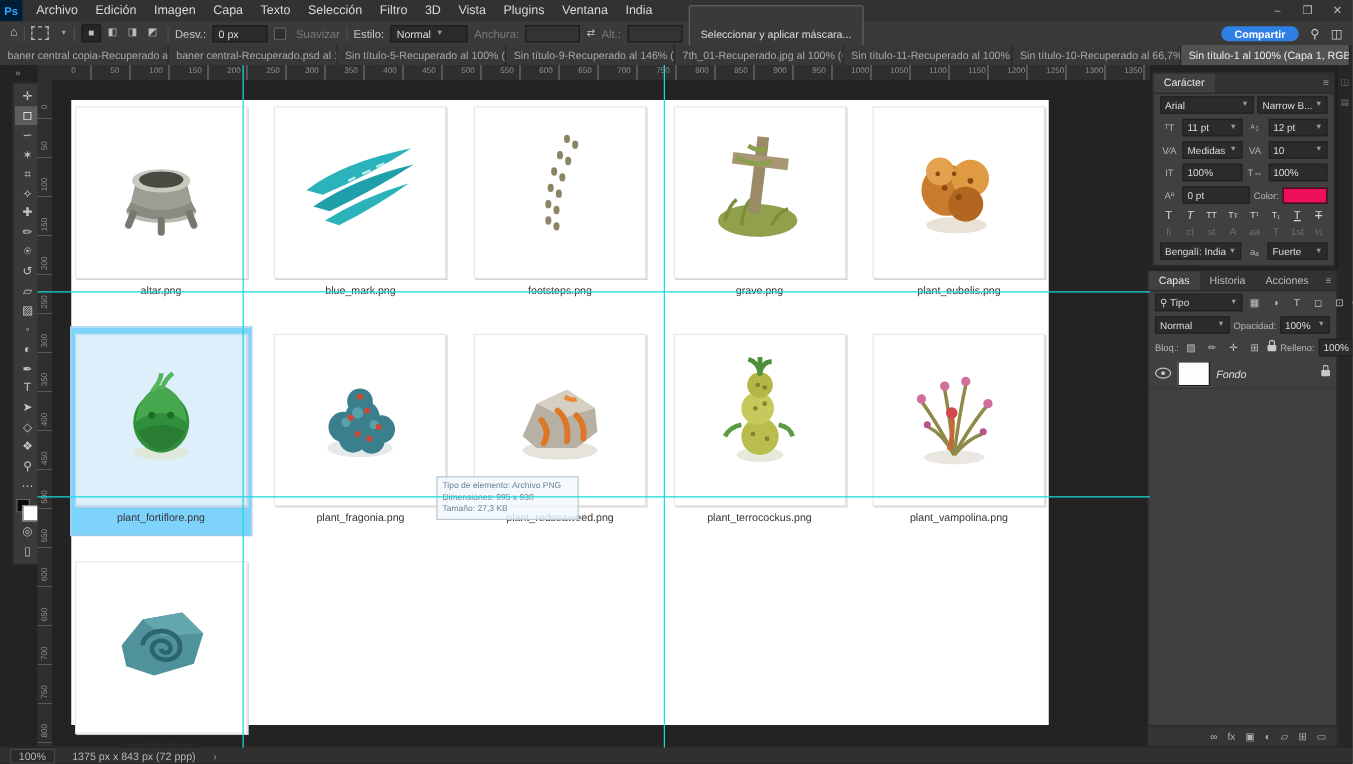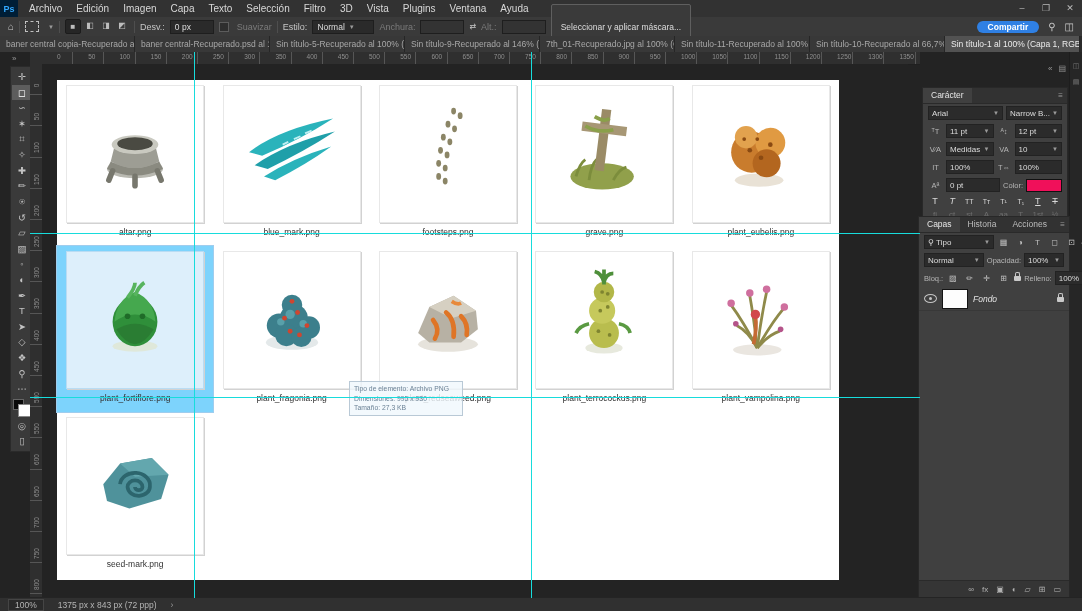--- a/index.html
+++ b/index.html
@@ -48,21 +48,21 @@
   .ruler-corner{position:absolute;left:30px;top:52px;width:12px;height:12px;background:#2f2f2f;border-right:1px solid #222;border-bottom:1px solid #222;}
   .hruler{position:absolute;left:42px;top:52px;width:878px;height:12px;background:#2f2f2f;border-bottom:1px solid #202020;overflow:hidden;
           background-image:repeating-linear-gradient(to right,transparent 0 30.2px,#565656 30.2px 31.2px);}
   .htick{position:absolute;top:1px;font-size:6.5px;color:#8f8f8f;padding-left:2px;}
   .vruler{position:absolute;left:30px;top:64px;width:12px;height:534px;background:#2f2f2f;border-right:1px solid #202020;overflow:hidden;
           background-image:repeating-linear-gradient(to bottom,transparent 0 30.2px,#565656 30.2px 31.2px);}
   .vtick{position:absolute;left:-4px;width:20px;text-align:center;font-size:6.5px;color:#8f8f8f;transform:rotate(-90deg);}
   
   .canvas-area{position:absolute;left:42px;top:64px;width:866px;height:534px;background:#232323;}
   .doc{position:absolute;left:15px;top:16px;width:782px;height:500px;background:#ffffff;}
-  .files-grid{display:grid;grid-template-columns:repeat(5,1fr);grid-auto-rows:166px;width:100%;height:100%;}
+  .files-grid{display:grid;grid-template-columns:repeat(5,1fr);grid-auto-rows:166px;width:100%;height:100%;gap:16px;}
   .file-cell{position:relative;display:flex;flex-direction:column;align-items:center;padding-top:5px;box-sizing:border-box;}
   .file-cell.selected{background:#7dd3fc;outline:1px solid #9fcdee;}
   .thumb-card{width:136px;height:136px;background:#fff;border:1px solid #e8e8e8;box-shadow:1px 1px 0 #d2d2d2;
               display:flex;align-items:center;justify-content:center;}
   .file-cell.selected .thumb-card{background:#ddefFB;border-color:#b9dcf3;}
   .file-label{margin-top:4px;font-size:8.5px;color:#333;}
   .guide-v{position:absolute;top:52px;bottom:13px;width:1px;background:#17dcdc;z-index:6;}
   .guide-h{position:absolute;left:30px;right:162px;height:1px;background:#17dcdc;z-index:6;}
   .tooltip{position:absolute;left:349px;top:381px;width:104px;z-index:5;background:rgba(240,248,253,0.82);
            border:1px solid #b9c9d6;color:#6b8296;font-size:6.8px;line-height:1.4;padding:2px 4px;}
@@ -127,21 +127,21 @@
         <span class="menu-item">Edición</span>
         <span class="menu-item">Imagen</span>
         <span class="menu-item">Capa</span>
         <span class="menu-item">Texto</span>
         <span class="menu-item">Selección</span>
         <span class="menu-item">Filtro</span>
         <span class="menu-item">3D</span>
         <span class="menu-item">Vista</span>
         <span class="menu-item">Plugins</span>
         <span class="menu-item">Ventana</span>
-        <span class="menu-item">Ayuda</span>
+        <span class="menu-item">India</span>
       </div>
     <div class="win-controls" id="win-controls">
         <span class="win-btn">–</span>
         <span class="win-btn">❐</span>
         <span class="win-btn">✕</span>
       </div>
   </div>
 
   <div class="optionsbar">
     <span class="bar-icon">⌂</span>
@@ -502,21 +502,21 @@
 
   <div class="dock-mini" id="dock-mini">
       <span>«</span>
       <span>▤</span>
     </div>
   <div class="edge-strip" id="edge-strip">
       <span>◫</span>
       <span>▤</span>
     </div>
 
-  <div class="panel" style="left:922px;top:87px;width:146px;">
+  <div class="panel" style="left:922px;top:58px;width:146px;">
     <div class="panel-header">
       <span class="panel-tab active">Carácter</span>
       <span class="panel-menu">≡</span>
     </div>
     <div class="prow">
       <span class="fld">
           <span>Arial</span>
           <span class="dd-arrow">▼</span>
         </span>
       <span class="fld" style="flex:0 0 48px;">

